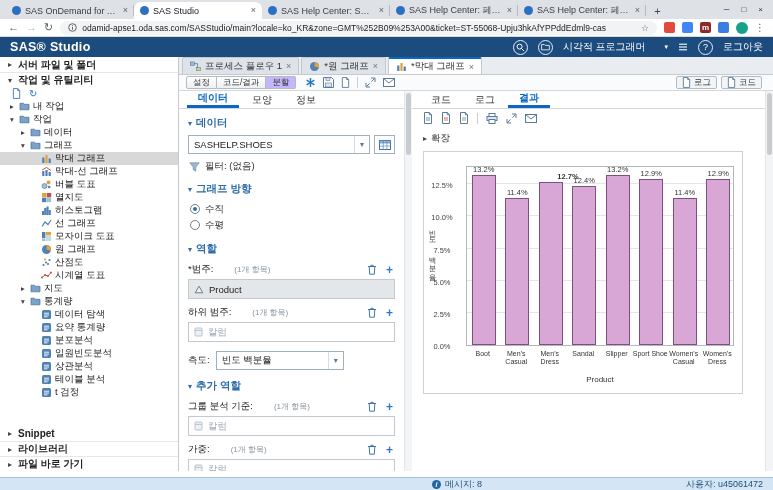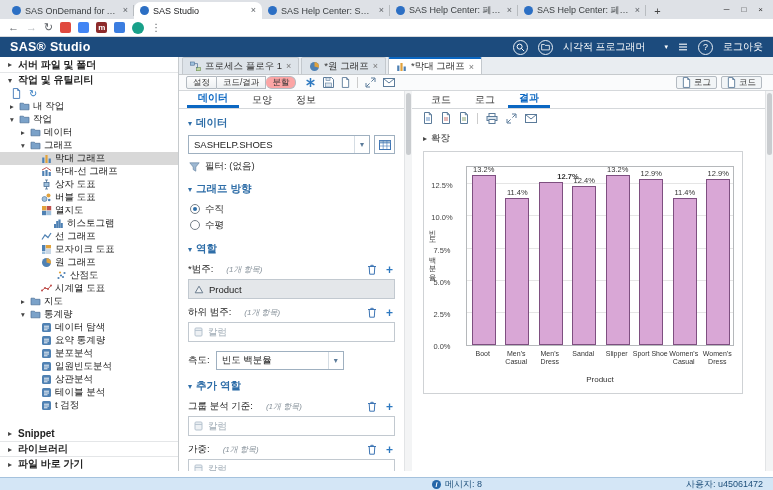--- a/index.html
+++ b/index.html
@@ -58,21 +58,21 @@
   .dtab { height:17px; display:flex; align-items:center; gap:4px; padding:0 7px; font-size:9.5px; color:#333; background:#dde3e9; border:1px solid #c3c8cd; border-bottom:none; border-radius:2px 2px 0 0; white-space:nowrap; }
   .dtab.active { background:#fff; border-top:2px solid #0b67c2; }
   .dtab-close { color:#777; font-size:9px; }
 
   .task-toolbar { height:16px; border-bottom:1px solid #d5d8db; background:#fafbfc; display:flex; align-items:center; gap:9px; padding:0 7px; }
   .segmented { display:flex; }
   .seg-btn { border:1px solid #b3bac1; background:linear-gradient(#fefefe,#edf0f2); height:13px; padding:0 6px; font-size:8.5px; color:#333; font-family:inherit; }
   .seg-btn + .seg-btn { border-left:none; }
   .seg-btn:first-child { border-radius:2px 0 0 2px; }
   .seg-btn:last-child { border-radius:0 2px 2px 0; }
-  .seg-btn.active { background:#fca5a5;border-radius:6px; }
+  .seg-btn.active { background:#c4b5fd; }
   .tool-icons { display:flex; align-items:center; gap:7px; }
   .tool-sep { width:1px; height:11px; background:#ccc; }
   .right-toggles { margin-left:auto; display:flex; gap:4px; padding-right:4px; }
   .toggle-btn { display:flex; align-items:center; gap:3px; border:1px solid #b3bac1; background:#f2f5f7; height:13px; padding:0 5px; font-size:8.5px; color:#333; border-radius:2px; }
 
   .split { flex:1; display:flex; min-height:0; }
   .vscroll { width:8px; background:#f3f4f5; border-left:1px solid #e2e4e6; flex:none; position:relative; }
   .vscroll .thumb { position:absolute; top:2px; left:1px; right:1px; height:62px; background:#c9cccf; border-radius:3px; }
 
   
@@ -89,21 +89,21 @@
   .data-row { display:flex; gap:4px; align-items:center; }
   .select-box { flex:1; height:19px; border:1px solid #9fb0c0; background:#fff; display:flex; align-items:center; justify-content:space-between; padding:0 5px; font-size:9.5px; }
   .select-box .sb-caret { color:#5b7b9a; font-size:8px; padding-left:5px; border-left:1px solid #d5dde4; align-self:stretch; display:flex; align-items:center; }
   .icon-btn { width:21px; height:19px; border:1px solid #9fb0c0; background:#fff; display:flex; align-items:center; justify-content:center; flex:none; }
   .filter-row { display:flex; align-items:center; gap:5px; margin:6px 0 1px; padding-left:1px; font-size:9.5px; color:#333; }
   .radio-row { display:flex; align-items:center; gap:5px; height:16px; padding-left:2px; font-size:9.5px; }
   .radio { width:10px; height:10px; border:1px solid #767f88; border-radius:50%; display:flex; align-items:center; justify-content:center; flex:none; background:#fff; }
   .radio.sel::after { content:""; width:4px; height:4px; border-radius:50%; background:#2f6ea8; }
   .role-head { display:flex; align-items:center; margin:7px 0 3px; }
   .role-label { font-size:9.5px; color:#222; }
-  .role-limit { font-size:8px; color:#8a949d; font-style:italic; margin-left:13px; }
+  .role-limit { font-size:8px; color:#8a949d; margin-left:21px; }
   .role-actions { margin-left:auto; display:flex; align-items:center; gap:9px; padding-right:2px; }
   .plus-glyph { color:#2e79c0; font-size:12px; font-weight:bold; line-height:1; }
   .role-box { border:1px solid #c2c9d0; background:#fff; min-height:20px; }
   .role-item { height:18px; display:flex; align-items:center; gap:5px; padding:0 5px; background:#e4e7ea; font-size:9.5px; }
   .role-empty { height:18px; display:flex; align-items:center; gap:5px; padding:0 5px; color:#a0acb6; font-size:9.5px; }
   .measure-row { display:flex; align-items:center; gap:6px; margin-top:9px; font-size:9.5px; }
   .measure-row .select-box { flex:none; width:128px; }
 
   
   .results-panel { flex:1; display:flex; flex-direction:column; min-width:0; overflow:hidden; }
@@ -167,20 +167,31 @@
     <span>─</span>
     <span>□</span>
     <span>×</span>
   </div>
 </div>
 
 <div class="btoolbar">
   <span class="nav-ic">←</span>
   <span class="nav-ic dis">→</span>
   <span class="nav-ic">↻</span>
+  <div class="omnibox">
+    <span>
+      <svg width="9" height="9" viewBox="0 0 9 9">
+          <circle cx="4.5" cy="4.5" r="3.8" fill="none" stroke="#5f6368" stroke-width="1"></circle>
+          <line x1="4.5" y1="4" x2="4.5" y2="6.6" stroke="#5f6368" stroke-width="1"></line>
+          <circle cx="4.5" cy="2.6" r=".6" fill="#5f6368"></circle>
+        </svg>
+    </span>
+    <span class="omni-url">odamid-apse1.oda.sas.com/SASStudio/main?locale=ko_KR&amp;zone=GMT%252B09%253A00&amp;ticket=ST-55068-Upju3hkAfYPPddEdml9-cas</span>
+    <span class="omni-star">☆</span>
+  </div>
   <span class="ext" style="background:#e04a3f;"></span>
   <span class="ext" style="background:#4285f4;"></span>
   <span class="ext" style="background:#8d2a2a;">m</span>
   <span class="ext" style="background:#3b7de0;"></span>
   <span class="avatar"></span>
   <span class="menu-dots">⋮</span>
 </div>
 
 <div class="sas-header">
   <span class="brand">SAS® Studio</span>
@@ -291,55 +302,40 @@
               <rect x="7.6" y="6" width="2.2" height="4" fill="#4f81b3"></rect>
               <polyline points="1,4 5.5,1.5 10,4.5" fill="none" stroke="#c0504d" stroke-width="1"></polyline>
             </svg>
           </span>
           <span class="tree-label">막대-선 그래프</span>
         </div>
         <div class="tree-item" style="padding-left: 30px;">
           <span class="tree-arrow"></span>
           <span class="tree-icon">
             <svg width="11" height="11" viewBox="0 0 11 11">
-              <g stroke="#4a6f96" stroke-width=".8">
-                <rect x="3" y="3.5" width="5" height="4" fill="#9fc0dc"></rect>
-                <line x1="5.5" y1="1" x2="5.5" y2="3.5"></line>
-                <line x1="5.5" y1="7.5" x2="5.5" y2="10"></line>
-                <line x1="4" y1="1" x2="7" y2="1"></line>
-                <line x1="4" y1="10" x2="7" y2="10"></line>
-              </g>
-            </svg>
-          </span>
-          <span class="tree-label">상자 도표</span>
-        </div>
-        <div class="tree-item" style="padding-left: 30px;">
-          <span class="tree-arrow"></span>
-          <span class="tree-icon">
-            <svg width="11" height="11" viewBox="0 0 11 11">
               <circle cx="3.5" cy="7" r="2.5" fill="#9fc0dc" stroke="#4a6f96" stroke-width=".6"></circle>
               <circle cx="7.5" cy="3.5" r="2" fill="#e1a23c"></circle>
               <circle cx="8.2" cy="8" r="1.3" fill="#4f81b3"></circle>
             </svg>
           </span>
           <span class="tree-label">버블 도표</span>
         </div>
         <div class="tree-item" style="padding-left: 30px;">
           <span class="tree-arrow"></span>
           <span class="tree-icon">
             <svg width="11" height="11" viewBox="0 0 11 11">
               <rect x="1" y="1" width="4.4" height="4.4" fill="#e1a23c"></rect>
               <rect x="5.8" y="1" width="4.4" height="4.4" fill="#c0504d"></rect>
               <rect x="1" y="5.8" width="4.4" height="4.4" fill="#4f81b3"></rect>
               <rect x="5.8" y="5.8" width="4.4" height="4.4" fill="#9fc0dc"></rect>
             </svg>
           </span>
           <span class="tree-label">열지도</span>
         </div>
-        <div class="tree-item" style="padding-left: 42px;">
+        <div class="tree-item" style="padding-left: 30px;">
           <span class="tree-arrow"></span>
           <span class="tree-icon">
             <svg width="11" height="11" viewBox="0 0 11 11">
               <rect x="1" y="6" width="2.2" height="4" fill="#4f81b3"></rect>
               <rect x="3.2" y="3" width="2.2" height="7" fill="#4f81b3"></rect>
               <rect x="5.4" y="1.5" width="2.2" height="8.5" fill="#4f81b3"></rect>
               <rect x="7.6" y="5" width="2.2" height="5" fill="#4f81b3"></rect>
             </svg>
           </span>
           <span class="tree-label">히스토그램</span>
@@ -368,21 +364,21 @@
         <div class="tree-item" style="padding-left: 30px;">
           <span class="tree-arrow"></span>
           <span class="tree-icon">
             <svg width="11" height="11" viewBox="0 0 11 11">
               <circle cx="5.5" cy="5.5" r="4.5" fill="#4f81b3"></circle>
               <path d="M5.5 5.5 5.5 1 A4.5 4.5 0 0 1 9.8 6.8z" fill="#e1a23c"></path>
             </svg>
           </span>
           <span class="tree-label">원 그래프</span>
         </div>
-        <div class="tree-item" style="padding-left: 30px; margin-left: 15px;">
+        <div class="tree-item" style="padding-left: 30px;">
           <span class="tree-arrow"></span>
           <span class="tree-icon">
             <svg width="11" height="11" viewBox="0 0 11 11">
               <g fill="#4f81b3">
                 <circle cx="2.5" cy="8" r="1.1"></circle>
                 <circle cx="5" cy="5.5" r="1.1"></circle>
                 <circle cx="7" cy="7" r="1.1"></circle>
                 <circle cx="8.5" cy="3" r="1.1"></circle>
               </g>
               <circle cx="4" cy="2.5" r="1.1" fill="#e1a23c"></circle>

